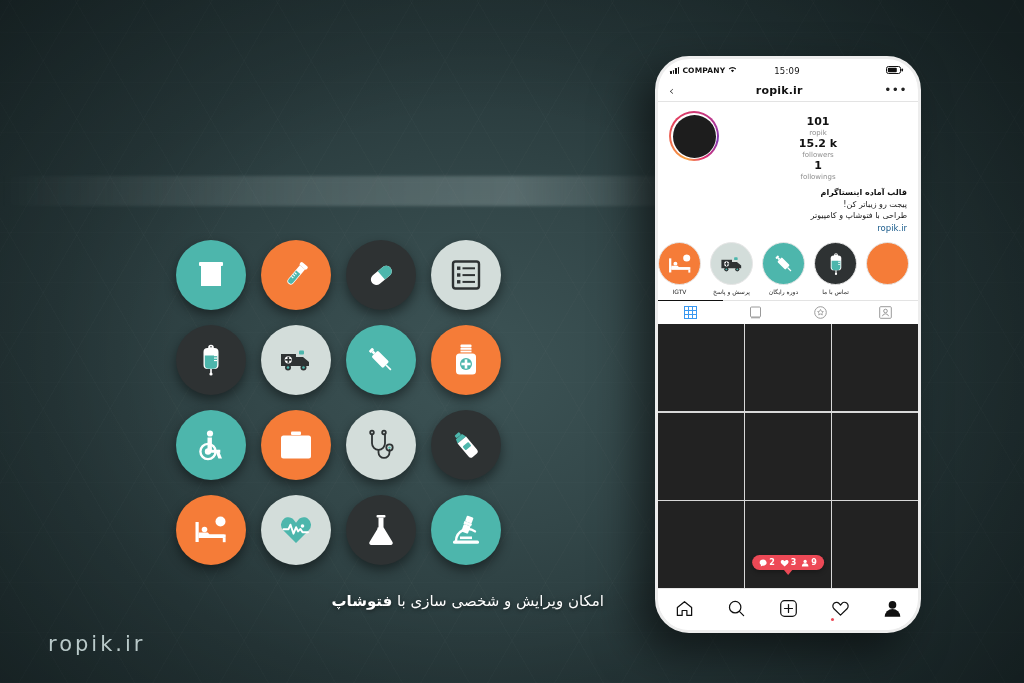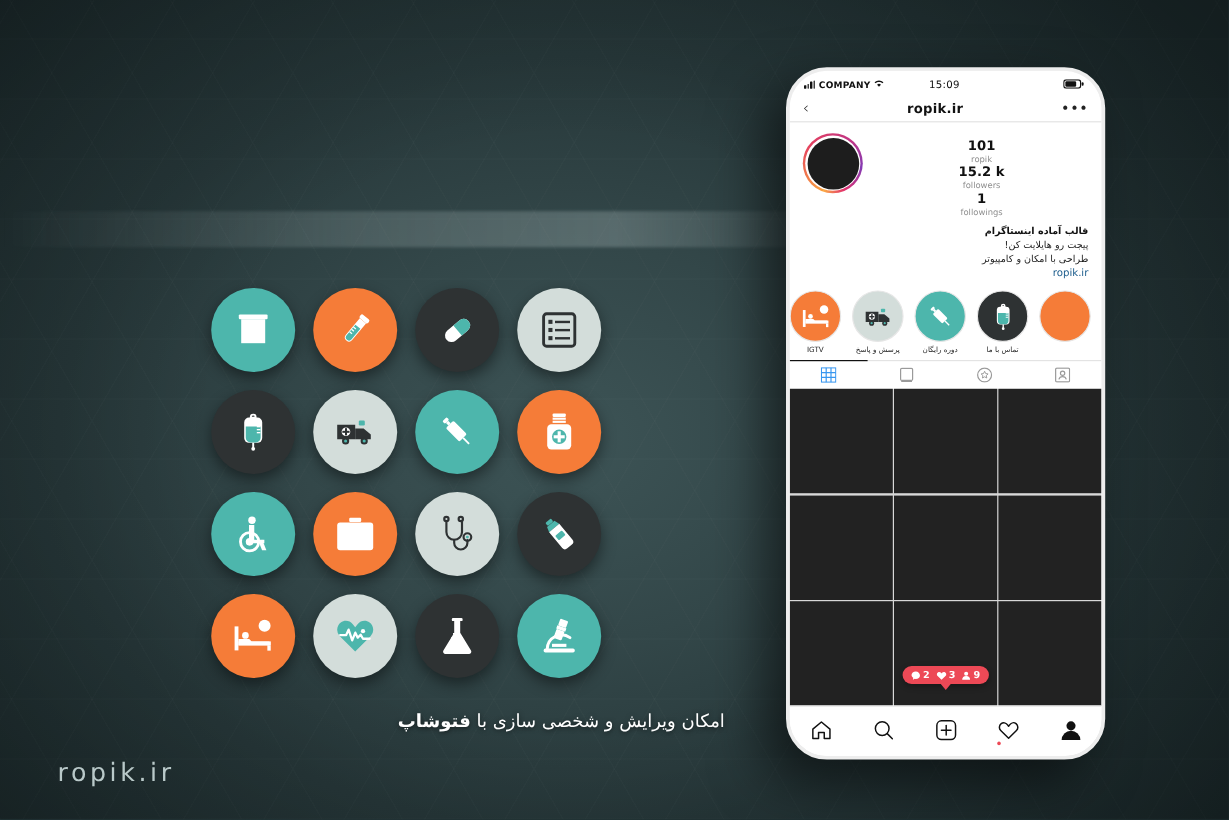--- a/index.html
+++ b/index.html
@@ -478,22 +478,22 @@
           <div class="stat">
             <div class="num">1</div>
             <div class="lbl">followings</div>
           </div>
         </div>
       </div>
     </div>
 
     <div class="bio">
       <div class="b1">قالب آماده اینستاگرام</div>
-      <div class="b2">پیجت رو هایلایت کن!</div>
-      <div class="b3">طراحی با امکان و کامپیوتر</div>
+      <div class="b2">پیجت رو زیباتر کن!</div>
+      <div class="b3">طراحی با فتوشاپ و کامپیوتر</div>
       <div class="b4">ropik.ir</div>
     </div>
 
     <div class="highlights">
         <div class="hl">
           <div class="circ" style="background: rgb(245, 124, 56);">
             <svg width="24" height="24" viewBox="0 0 34 28">
               <circle cx="26.5" cy="5.5" r="5" fill="#ffffff"></circle>
               <rect x="25.3" y="2.3" width="2.4" height="6.4" fill="#fff"></rect>
               <rect x="23.3" y="4.3" width="6.4" height="2.4" fill="#fff"></rect>

